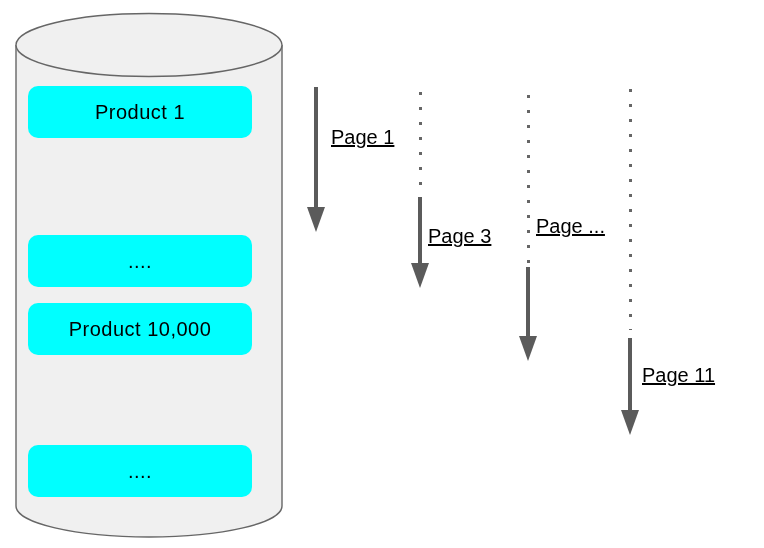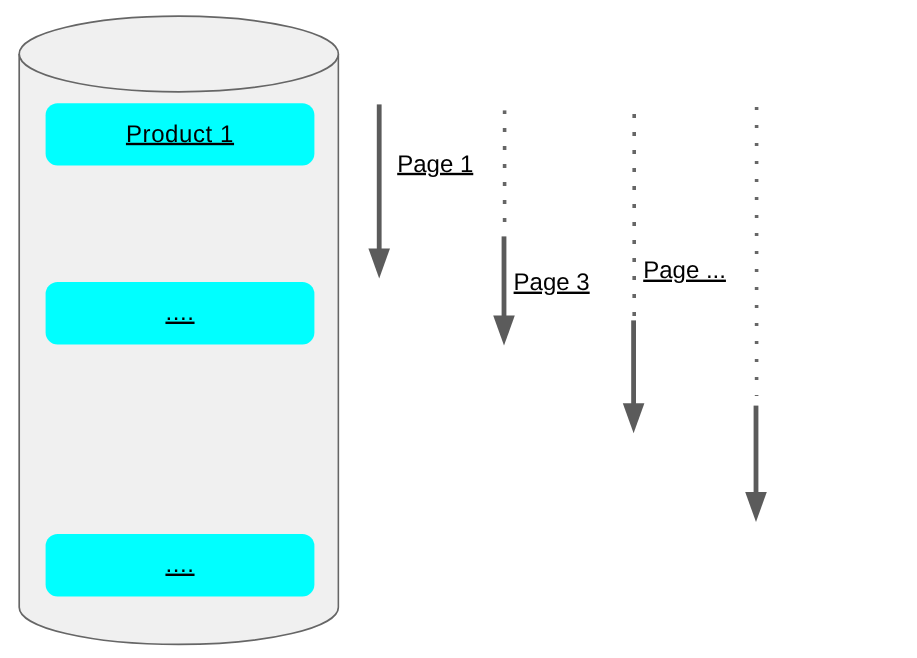--- a/index.html
+++ b/index.html
@@ -21,31 +21,30 @@
     left: 15px;
     top: 12px;
   }
   .cyl-shape {
     fill: var(--cylinder-fill, #f0f0f0);
     stroke: var(--cylinder-stroke, #666666);
     stroke-width: 1.4;
   }
   .product-box {
     position: absolute;
-    left: 38px;
+    left: 28px;
     width: 224px;
     height: 52px;
     background: var(--product-fill, #00ffff);
     border-radius: 10px;
     display: flex;
     align-items: center;
     justify-content: center;
     font-size: 20px;
     letter-spacing: 0.5px;
-    text-decoration: underline;
   }
   .dotted-line {
     position: absolute;
     width: 3px;
     background: repeating-linear-gradient(
       to bottom,
       var(--dot, #666666) 0px,
       var(--dot, #666666) 3px,
       transparent 3px,
       transparent 15px
@@ -76,33 +75,35 @@
 
 <div class="canvas">
 
   <svg class="cylinder-svg" width="268" height="527" viewBox="0 0 268 527">
     <path class="cyl-shape" d="M1,33 L1,494 A133,31 0 0 0 267,494 L267,33"></path>
     <ellipse class="cyl-shape" cx="134" cy="33" rx="133" ry="31.5"></ellipse>
   </svg>
 
   <div class="product-box" style="top:86px">Product 1</div>
   <div class="product-box" style="top:235px">....</div>
+  <div class="product-box" style="top:303px">Product 10,000</div>
   <div class="product-box" style="top:445px">....</div>
 
   <div class="arrow-shaft" style="left:314px;top:87px;height:121px"></div>
   <div class="arrow-head" style="left:307px;top:207px"></div>
   <div class="page-label" style="left:331px;top:126px">Page 1</div>
 
   <div class="dotted-line" style="left:419px;top:92px;height:104px"></div>
   <div class="arrow-shaft" style="left:418px;top:197px;height:67px"></div>
   <div class="arrow-head" style="left:411px;top:263px"></div>
   <div class="page-label" style="left:428px;top:225px">Page 3</div>
 
   <div class="dotted-line" style="left:527px;top:95px;height:171px"></div>
   <div class="arrow-shaft" style="left:526px;top:267px;height:70px"></div>
   <div class="arrow-head" style="left:519px;top:336px"></div>
   <div class="page-label" style="left:536px;top:215px">Page ...</div>
 
   <div class="dotted-line" style="left:629px;top:89px;height:241px"></div>
   <div class="arrow-shaft" style="left:628px;top:338px;height:73px"></div>
   <div class="arrow-head" style="left:621px;top:410px"></div>
+  <div class="page-label" style="left:642px;top:364px">Page 11</div>
 
 </div>
 
 </body></html>

